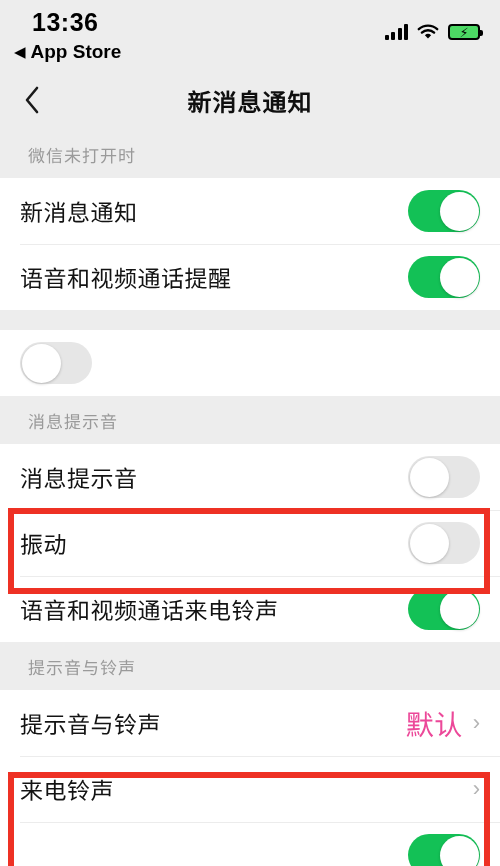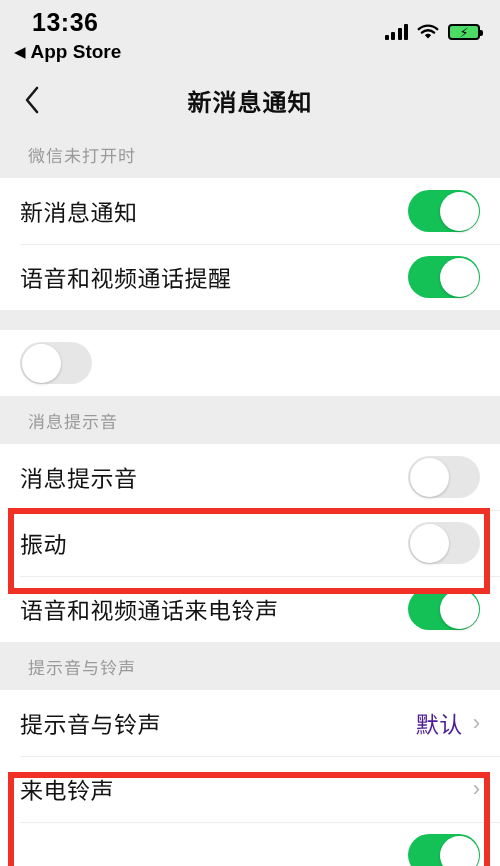--- a/index.html
+++ b/index.html
@@ -180,22 +180,22 @@
     color: #131313;
     letter-spacing: 0.5px;
     flex: 1;
   }
   .row-right {
     display: flex;
     align-items: center;
     gap: 10px;
   }
   .row-value {
-    font-size: 23px;
-    color: #4c1d95;
+    font-size: 28px;
+    color: #ec4899;
     letter-spacing: 0.5px;
   }
   .chev {
     color: #b4b4b4;
     font-size: 22px;
     line-height: 1;
     font-weight: 300;
   }
 
   

